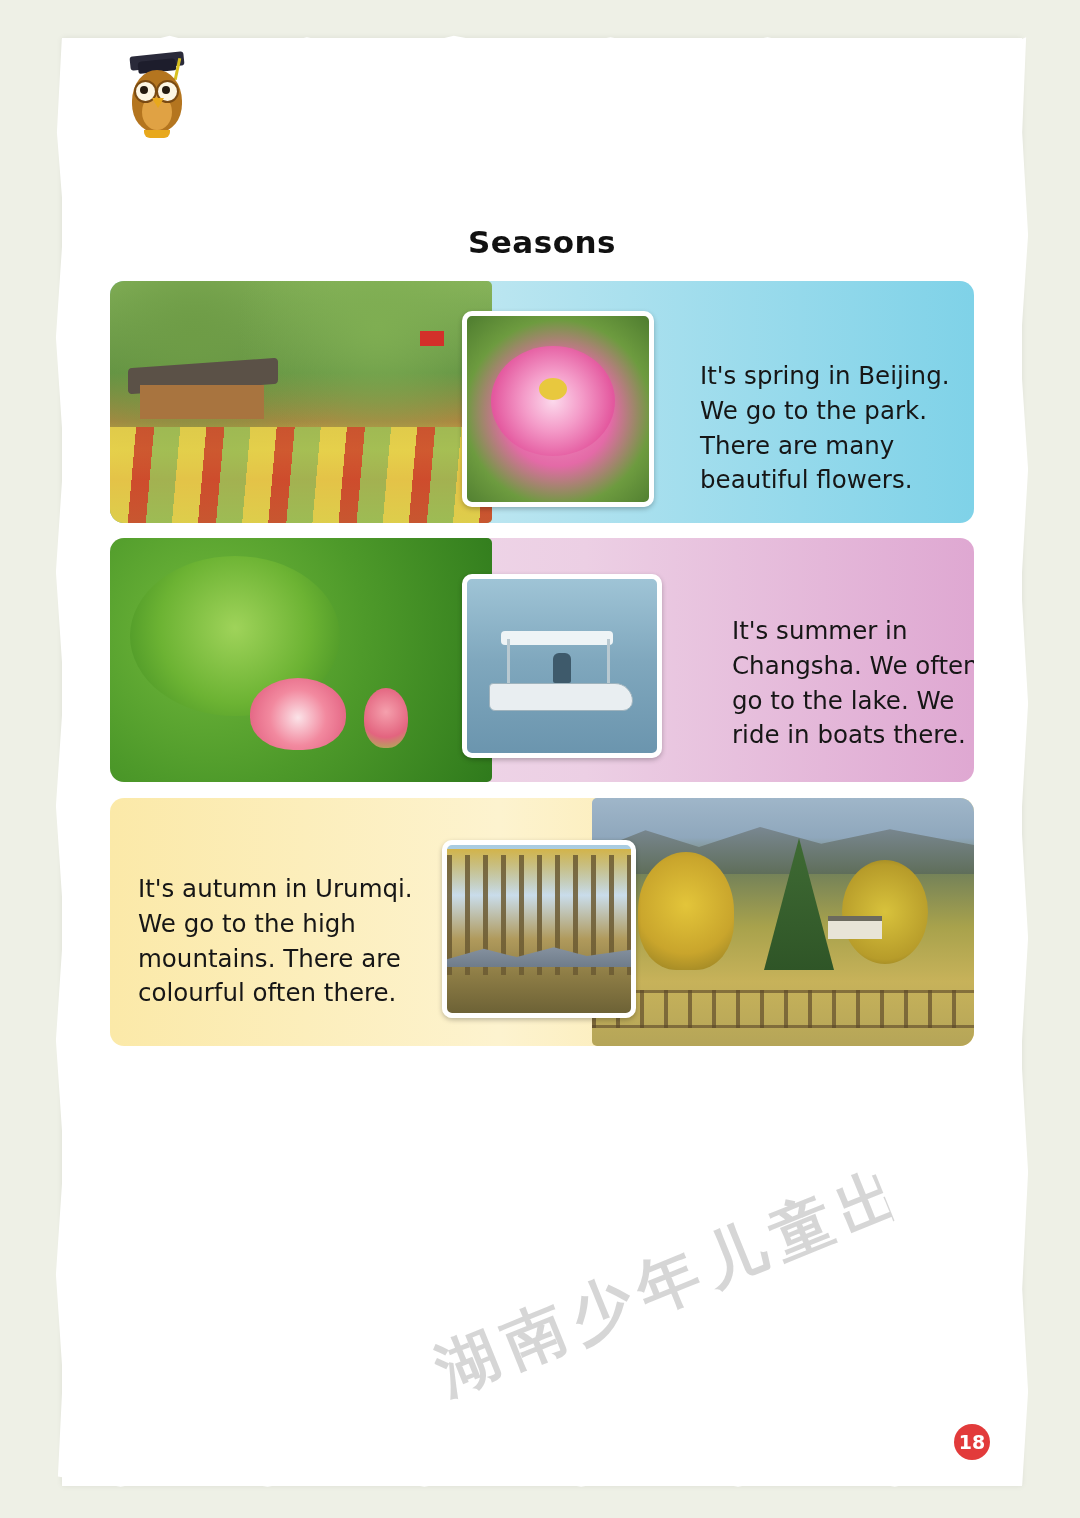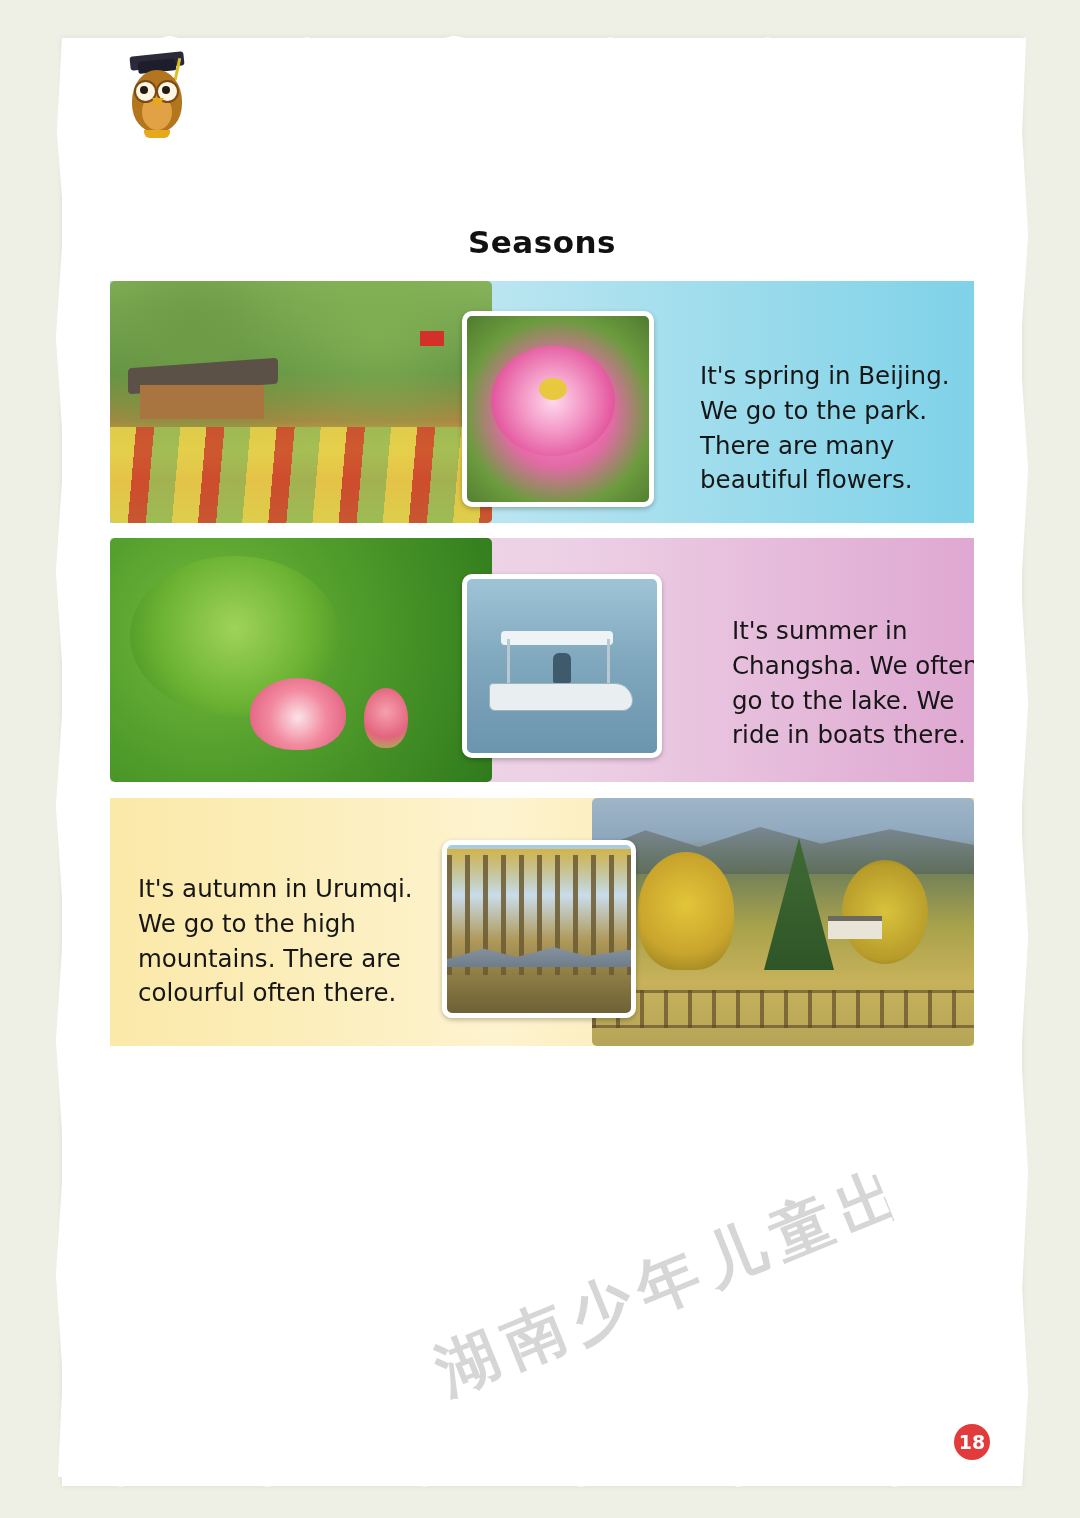--- a/index.html
+++ b/index.html
@@ -163,21 +163,21 @@
     color: #111;
     letter-spacing: 0.5px;
     margin-top: 26px;
   }
 
   
   .row {
     position: absolute;
     left: 48px;
     width: 864px;
-    border-radius: 0;
+    border-radius: 14px;
     overflow: hidden;
   }
   .row-spring { top: 243px;  height: 242px; background: linear-gradient(90deg,#9fdcea 0%, #bfe7f1 40%, #7fd2e8 100%); }
   .row-summer { top: 500px;  height: 244px; background: linear-gradient(90deg,#f3e2ee 0%, #eccfe4 55%, #dfa8d2 100%); }
   .row-autumn { top: 760px;  height: 248px; background: linear-gradient(90deg,#fbe9a8 0%, #fdf3cf 45%, #fae08d 100%); }
   .row-winter { top: 1024px; height: 250px; background: linear-gradient(90deg,#dbe84a 0%, #e9f08e 55%, #f3f5bb 100%); }
 
   .photo {
     position: absolute;
     overflow: hidden;

